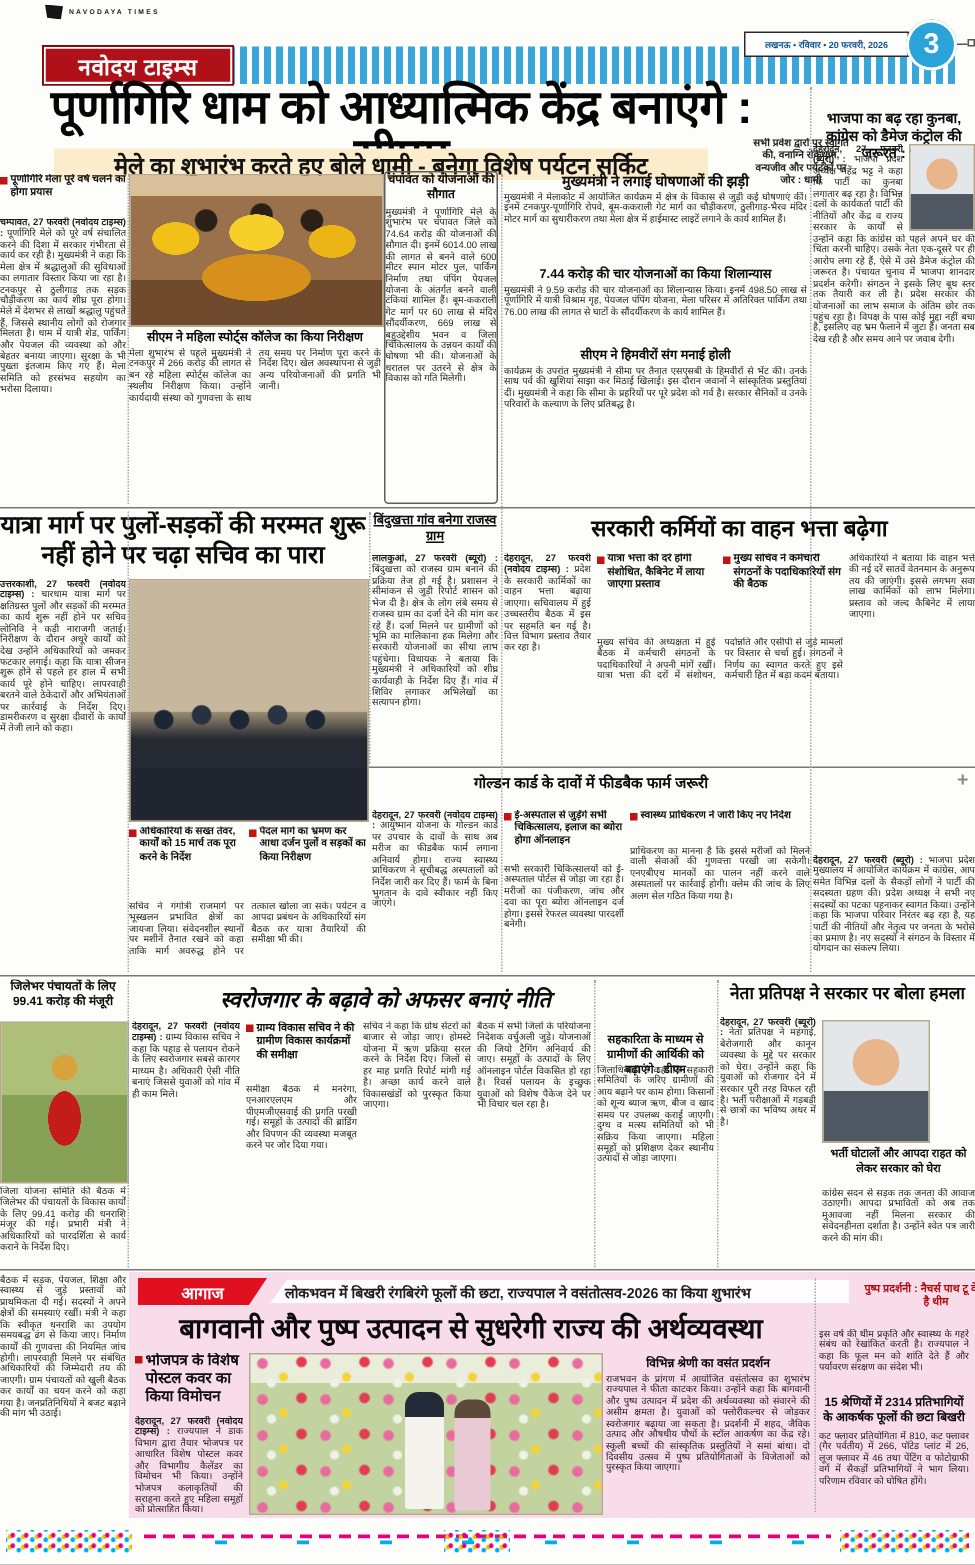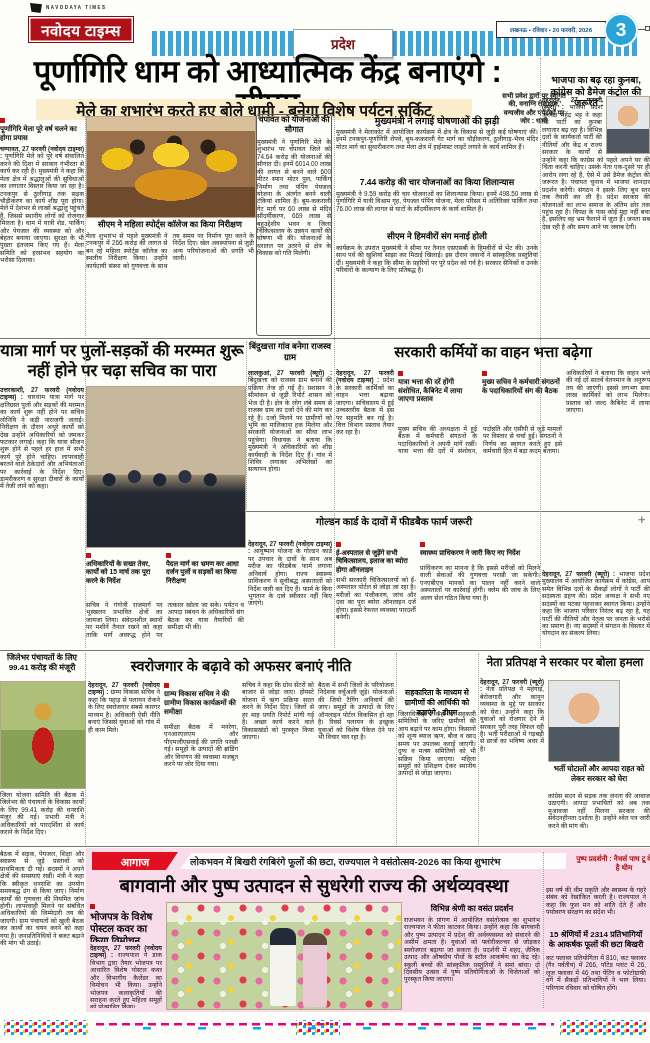--- a/index.html
+++ b/index.html
@@ -2,21 +2,21 @@
 <html><head>
 <meta charset="utf-8">
 <style>
   html,body{margin:0;padding:0;background:#9a9a9a;}
   .page{position:relative;width:650px;height:1043px;margin:0 auto;background:#fdfdfa;
         font-family:"Liberation Sans","DejaVu Sans",sans-serif;overflow:hidden;color:#111;}
   .abs{position:absolute;box-sizing:border-box;}
   .t{font-size:6.3px;line-height:1.18;text-align:justify;color:#1c1c1c;overflow:hidden;word-break:break-word;}
   .dl{font-weight:bold;}
   .bh{font-weight:bold;color:#0b0b0b;text-align:center;overflow:hidden;}
-  .bullet{display:flex;gap:2px;align-items:flex-start;overflow:hidden;flex-direction:column;}
+  .bullet{display:flex;gap:2px;align-items:flex-start;overflow:hidden;}
   .sq{flex:0 0 auto;width:5px;height:5px;background:#c21414;margin-top:2px;}
   .btxt{font-weight:bold;font-size:7px;line-height:1.22;color:#101010;text-align:left;}
   .vr{position:absolute;border-left:1px dotted #9aa6b2;width:0;}
   .hrl{position:absolute;border-top:1px solid #787878;height:0;}
   .ph{position:absolute;overflow:hidden;border:1px solid #b5a68d;}
 
   
   .band{background:repeating-linear-gradient(90deg,#3ba7d9 0 5px,#ffffff 5px 8px);}
   .nameplate{background:#b01119;color:#fff;font-weight:bold;font-size:15px;display:flex;align-items:center;justify-content:center;
              box-shadow:inset 0 0 0 1.5px #fff;border:1px solid #7d0a0f;letter-spacing:.5px;}
@@ -93,22 +93,21 @@
   .plus{color:#8a8a8a;font-size:13px;font-weight:bold;}
 </style>
 </head>
 <body>
 
 <div class="page">
 
   <div class="abs ribbon" style="left:30px;top:3px;width:12px;height:10px;"></div>
   <div class="abs brandtop" style="left:46px;top:5px;width:110px;height:8px;">NAVODAYA TIMES</div>
   <div class="abs band" style="left:152px;top:31px;width:488px;height:25px;"></div>
-  <div class="abs nameplate" style="left:28px;top:16px;width:106px;height:27px;">नवोदय टाइम्स</div>
-  <div class="abs sectionbox" style="left:293px;top:29px;width:100px;height:29px;">प्रदेश</div>
+  <div class="abs nameplate" style="left:28px;top:30px;width:128px;height:27px;">नवोदय टाइम्स</div>
   <div class="abs datebox" style="left:496px;top:21px;width:110px;height:17px;">लखनऊ • रविवार • 20 फरवरी, 2026</div>
   <div class="abs pagecircle" style="left:604px;top:13px;width:34px;height:34px;">3</div>
   <div class="abs" style="left:638px;top:29px;width:8px;height:0;border-top:1px solid #555;"></div>
   <div class="abs tinysq" style="left:645px;top:26px;width:5px;height:5px;"></div>
 
   <div class="abs mainhead" style="left:0px;top:56px;width:535px;height:42px;">पूर्णागिरि धाम को आध्यात्मिक केंद्र बनाएंगे : सीएम</div>
   <div class="abs subheadband" style="left:36px;top:99px;width:436px;height:21px;">मेले का शुभारंभ करते हुए बोले धामी - बनेगा विशेष पर्यटन सर्किट</div>
   <div class="abs deck" style="left:498px;top:92px;width:72px;height:46px;overflow:hidden;">सभी प्रवेश द्वारों पर स्वागत की, वनाग्नि रोकथाम, वन्यजीव और पर्यटकों पर जोर : धामी</div>
 
   <div class="abs bullet" style="left:0px;top:116px;width:84px;height:26px;">
@@ -152,21 +151,21 @@
   <div class="abs bullet" style="left:86px;top:551px;width:76px;height:48px;">
     <span class="sq"></span>
     <span class="btxt" style="font-size:6.8px;">अधिकारियों के सख्त तेवर, कार्यों को 15 मार्च तक पूरा करने के निर्देश</span>
   </div>
   <div class="abs bullet" style="left:166px;top:551px;width:78px;height:48px;">
     <span class="sq"></span>
     <span class="btxt" style="font-size:6.8px;">पैदल मार्ग का भ्रमण कर आधा दर्जन पुलों व सड़कों का किया निरीक्षण</span>
   </div>
   <div class="abs t" style="left:86px;top:601px;width:158px;height:48px;column-count:2;column-gap:5px;">सचिव ने गंगोत्री राजमार्ग पर भूस्खलन प्रभावित क्षेत्रों का जायजा लिया। संवेदनशील स्थानों पर मशीनें तैनात रखने को कहा ताकि मार्ग अवरुद्ध होने पर तत्काल खोला जा सके। पर्यटन व आपदा प्रबंधन के अधिकारियों संग बैठक कर यात्रा तैयारियों की समीक्षा भी की।</div>
 
-  <div class="abs bh" style="left:248px;top:341px;width:84px;height:26px;font-size:8.5px;line-height:1.3;">बिंदुखत्ता गांव बनेगा राजस्व ग्राम</div>
+  <div class="abs bh" style="left:248px;top:341px;width:84px;height:26px;font-size:8.5px;line-height:1.3;text-decoration:underline;">बिंदुखत्ता गांव बनेगा राजस्व ग्राम</div>
   <div class="abs t" style="left:248px;top:369px;width:84px;height:140px;">
     <span class="dl">लालकुआं, 27 फरवरी (ब्यूरो) :</span> <span>बिंदुखत्ता को राजस्व ग्राम बनाने की प्रक्रिया तेज हो गई है। प्रशासन ने सीमांकन से जुड़ी रिपोर्ट शासन को भेज दी है। क्षेत्र के लोग लंबे समय से राजस्व ग्राम का दर्जा देने की मांग कर रहे हैं। दर्जा मिलने पर ग्रामीणों को भूमि का मालिकाना हक मिलेगा और सरकारी योजनाओं का सीधा लाभ पहुंचेगा। विधायक ने बताया कि मुख्यमंत्री ने अधिकारियों को शीघ्र कार्यवाही के निर्देश दिए हैं। गांव में शिविर लगाकर अभिलेखों का सत्यापन होगा।</span>
   </div>
 
   <div class="abs bh" style="left:336px;top:341px;width:314px;height:24px;font-size:15px;">सरकारी कर्मियों का वाहन भत्ता बढ़ेगा</div>
   <div class="abs t" style="left:336px;top:369px;width:58px;height:140px;">
     <span class="dl">देहरादून, 27 फरवरी (नवोदय टाइम्स) :</span> <span>प्रदेश के सरकारी कार्मिकों का वाहन भत्ता बढ़ाया जाएगा। सचिवालय में हुई उच्चस्तरीय बैठक में इस पर सहमति बन गई है। वित्त विभाग प्रस्ताव तैयार कर रहा है।</span>
   </div>
   <div class="abs bullet" style="left:398px;top:369px;width:78px;height:52px;">
     <span class="sq"></span>
@@ -200,21 +199,21 @@
   <div class="abs t" style="left:542px;top:570px;width:108px;height:78px;">
     <span class="dl">देहरादून, 27 फरवरी (ब्यूरो) :</span> <span>भाजपा प्रदेश मुख्यालय में आयोजित कार्यक्रम में कांग्रेस, आप समेत विभिन्न दलों के सैकड़ों लोगों ने पार्टी की सदस्यता ग्रहण की। प्रदेश अध्यक्ष ने सभी नए सदस्यों का पटका पहनाकर स्वागत किया। उन्होंने कहा कि भाजपा परिवार निरंतर बढ़ रहा है, यह पार्टी की नीतियों और नेतृत्व पर जनता के भरोसे का प्रमाण है। नए सदस्यों ने संगठन के विस्तार में योगदान का संकल्प लिया।</span>
   </div>
 
   <div class="hrl" style="left:0px;top:650px;width:650px;"></div>
 
   <div class="abs bh" style="left:0px;top:653px;width:84px;height:26px;font-size:8px;line-height:1.3;">जिलेभर पंचायतों के लिए 99.41 करोड़ की मंजूरी</div>
   <div class="ph photo-deity" style="left:0px;top:681px;width:84px;height:106px;"></div>
   <div class="abs t" style="left:0px;top:791px;width:84px;height:54px;">जिला योजना समिति की बैठक में जिलेभर की पंचायतों के विकास कार्यों के लिए 99.41 करोड़ की धनराशि मंजूर की गई। प्रभारी मंत्री ने अधिकारियों को पारदर्शिता से कार्य कराने के निर्देश दिए।</div>
 
-  <div class="abs bh" style="left:88px;top:655px;width:306px;height:22px;font-size:14.5px;">स्वरोजगार के बढ़ावे को अफसर बनाएं नीति</div>
+  <div class="abs bh" style="left:104px;top:655px;width:306px;height:22px;font-size:14.5px;font-style:italic;">स्वरोजगार के बढ़ावे को अफसर बनाएं नीति</div>
   <div class="abs t" style="left:88px;top:681px;width:72px;height:164px;">
     <span class="dl">देहरादून, 27 फरवरी (नवोदय टाइम्स) :</span> <span>ग्राम्य विकास सचिव ने कहा कि पहाड़ से पलायन रोकने के लिए स्वरोजगार सबसे कारगर माध्यम है। अधिकारी ऐसी नीति बनाएं जिससे युवाओं को गांव में ही काम मिले।</span>
   </div>
   <div class="abs bullet" style="left:164px;top:681px;width:74px;height:40px;">
     <span class="sq"></span>
     <span class="btxt" style="font-size:7.2px;">ग्राम्य विकास सचिव ने की ग्रामीण विकास कार्यक्रमों की समीक्षा</span>
   </div>
   <div class="abs t" style="left:164px;top:723px;width:74px;height:122px;">समीक्षा बैठक में मनरेगा, एनआरएलएम और पीएमजीएसवाई की प्रगति परखी गई। समूहों के उत्पादों की ब्रांडिंग और विपणन की व्यवस्था मजबूत करने पर जोर दिया गया।</div>
   <div class="abs t" style="left:242px;top:681px;width:72px;height:164px;">सचिव ने कहा कि ग्रोथ सेंटरों को बाजार से जोड़ा जाए। होमस्टे योजना में ऋण प्रक्रिया सरल करने के निर्देश दिए। जिलों से हर माह प्रगति रिपोर्ट मांगी गई है। अच्छा कार्य करने वाले विकासखंडों को पुरस्कृत किया जाएगा।</div>
   <div class="abs t" style="left:318px;top:681px;width:76px;height:164px;">बैठक में सभी जिलों के परियोजना निदेशक वर्चुअली जुड़े। योजनाओं की जियो टैगिंग अनिवार्य की जाए। समूहों के उत्पादों के लिए ऑनलाइन पोर्टल विकसित हो रहा है। रिवर्स पलायन के इच्छुक युवाओं को विशेष पैकेज देने पर भी विचार चल रहा है।</div>

